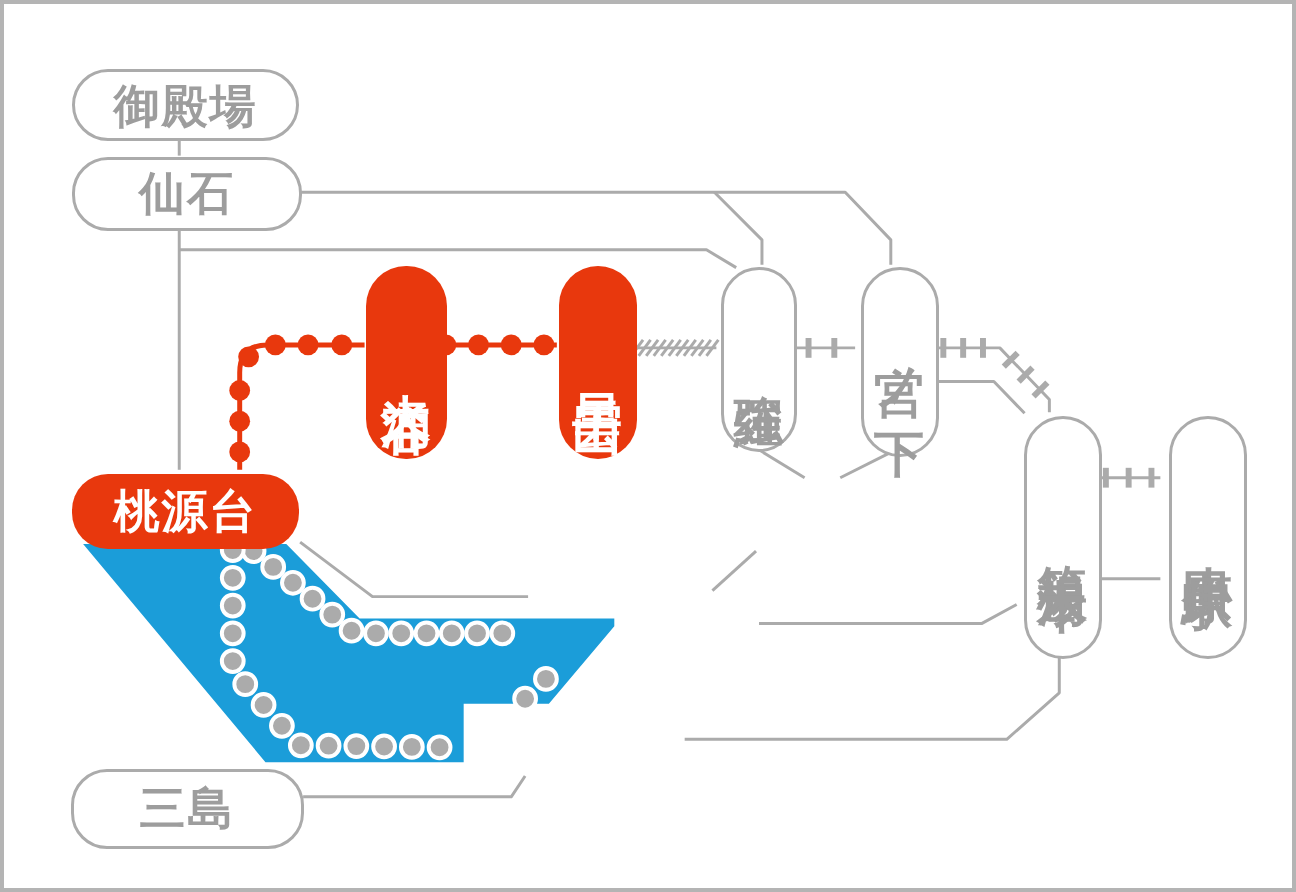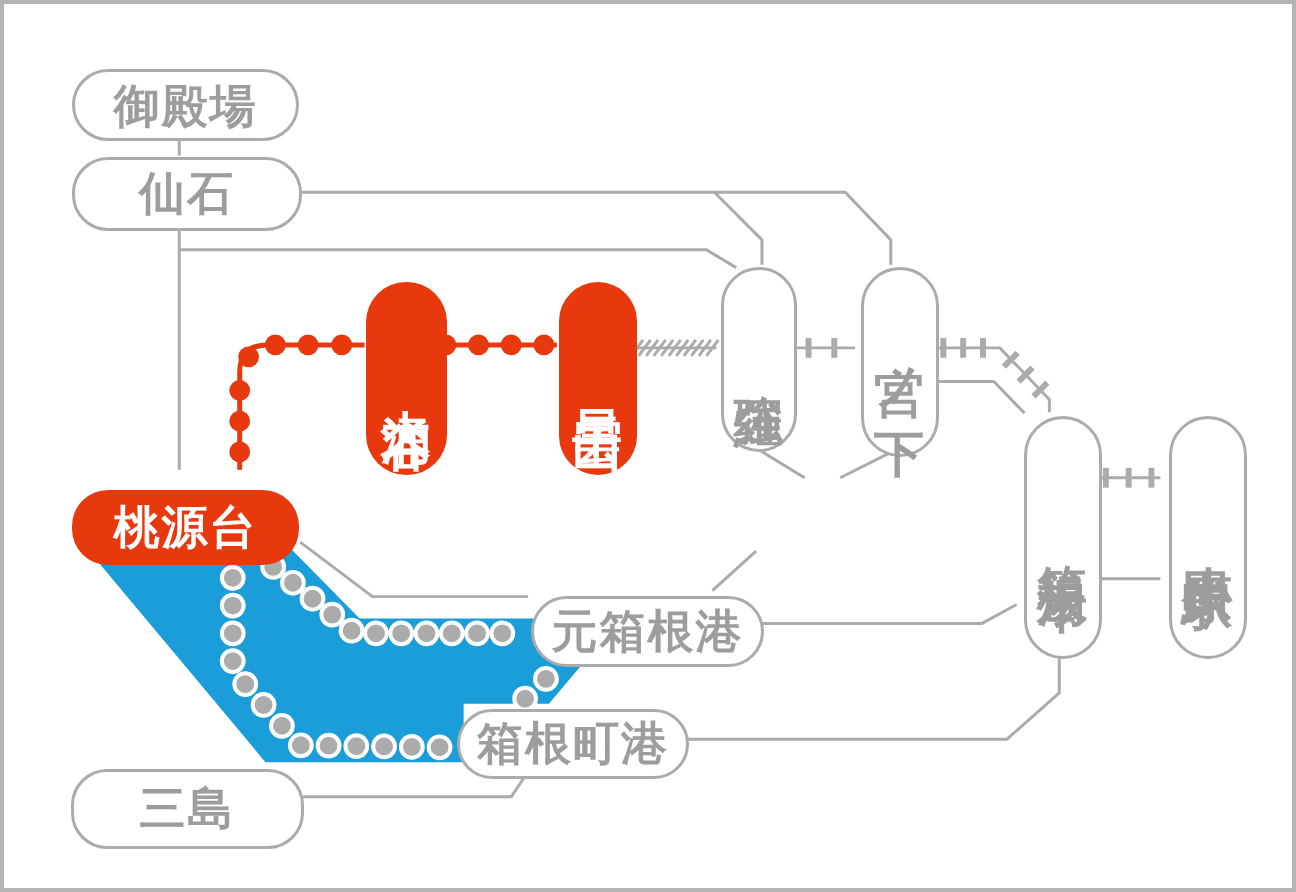--- a/index.html
+++ b/index.html
@@ -12,21 +12,21 @@
     overflow:hidden;
     font-family:"Liberation Sans","DejaVu Sans",sans-serif;
   }
   #map-svg{position:absolute;left:0;top:0;width:100%;height:100%;}
   .st{
     position:absolute;box-sizing:border-box;
     border:3px solid #ababab;border-radius:36px;background:#ffffff;
     display:flex;align-items:center;justify-content:center;
   }
   .st.v{border-radius:40px;}
-  .st.red{background:#e8380d;border:none;margin-top:16px;}
+  .st.red{background:#e8380d;border:none;}
   .st-label{
     font-weight:bold;color:#9d9d9d;font-size:46px;letter-spacing:2px;
     white-space:nowrap;user-select:none;
   }
   .st.red .st-label{color:#ffffff;}
   .st.v .st-label{
     writing-mode:vertical-rl;text-orientation:upright;
     font-size:50px;letter-spacing:6px;
   }
 </style>
@@ -140,22 +140,16 @@
     </div>
   <div class="st gray v" style="left: 1020px; top: 412px; width: 78px; height: 243px;">
       <span class="st-label">箱根湯本</span>
     </div>
   <div class="st gray v" style="left: 1165px; top: 412px; width: 78px; height: 243px;">
       <span class="st-label">小田原駅</span>
     </div>
   <div class="st red h" style="left: 68px; top: 470px; width: 227px; height: 75px;">
       <span class="st-label">桃源台</span>
     </div>
-  <div class="st gray h" style="left: 527px; top: 592px; width: 233px; height: 71px;">
-      <span class="st-label">元箱根港</span>
-    </div>
-  <div class="st gray h" style="left: 453px; top: 705px; width: 232px; height: 70px;">
-      <span class="st-label">箱根町港</span>
-    </div>
   <div class="st gray h" style="left: 67px; top: 765px; width: 233px; height: 80px; justify-content: center;">
       <span class="st-label">三島</span>
     </div>
 </div>
 
 </body></html>

